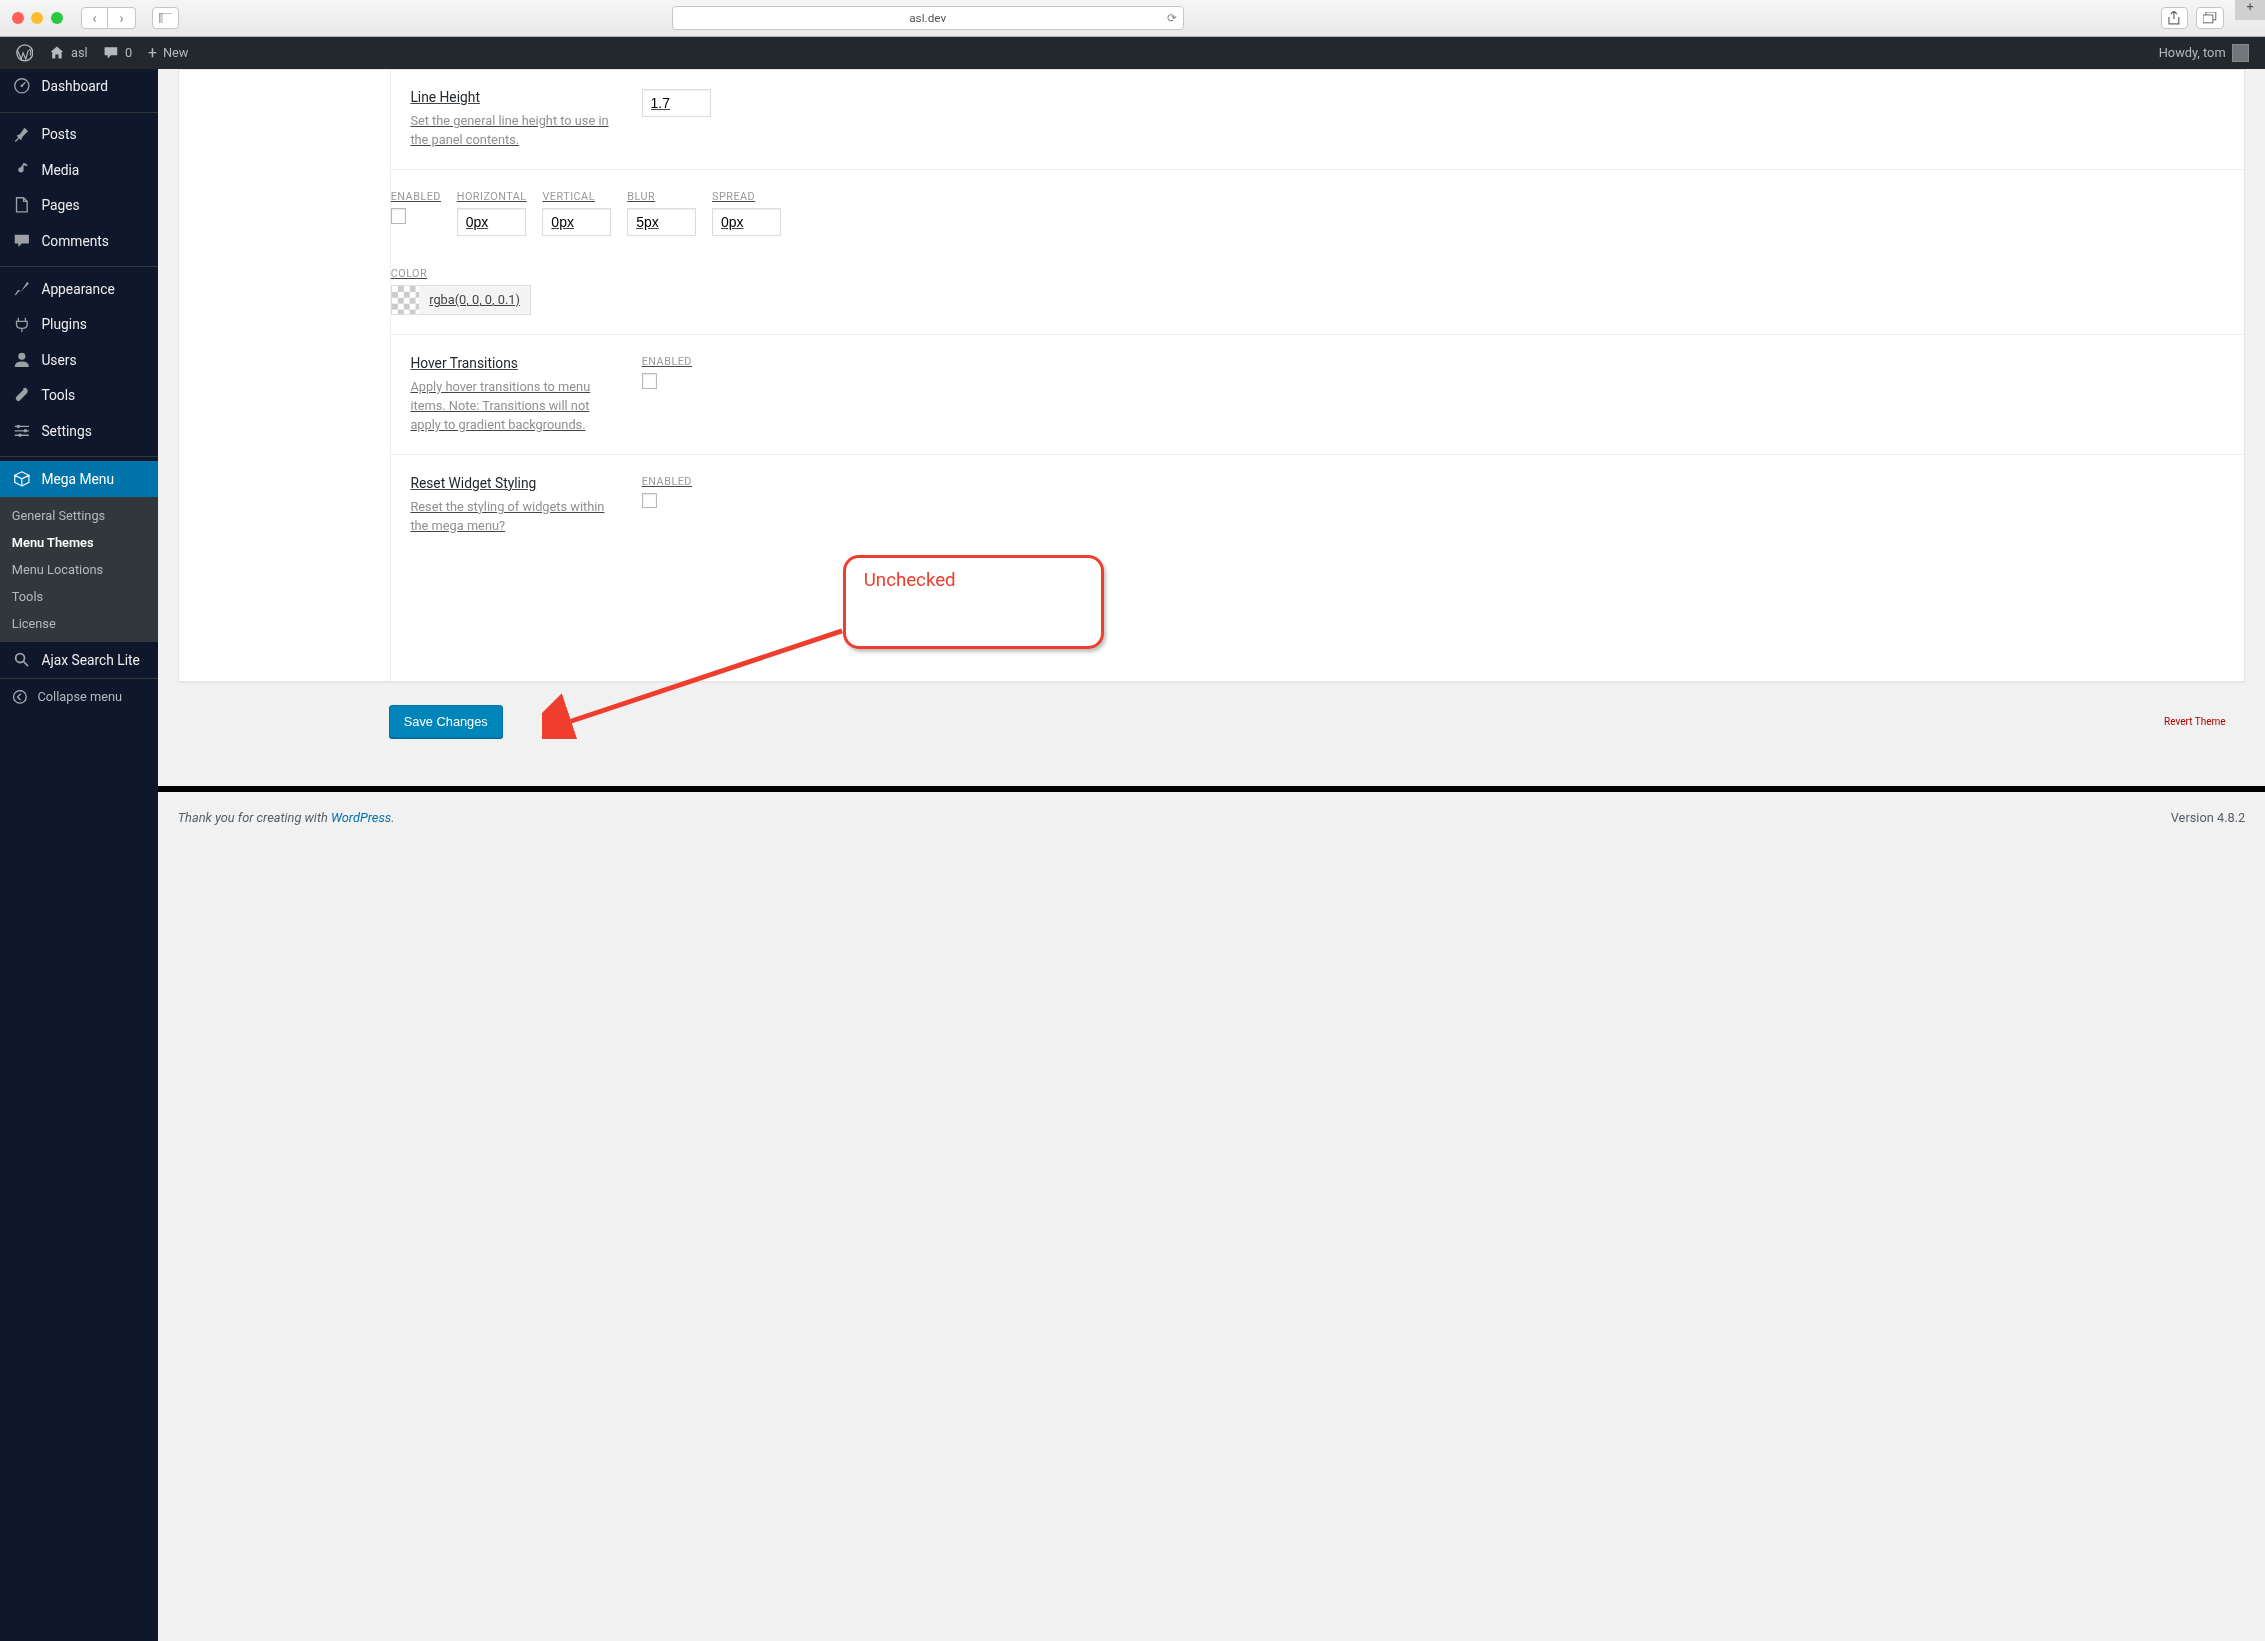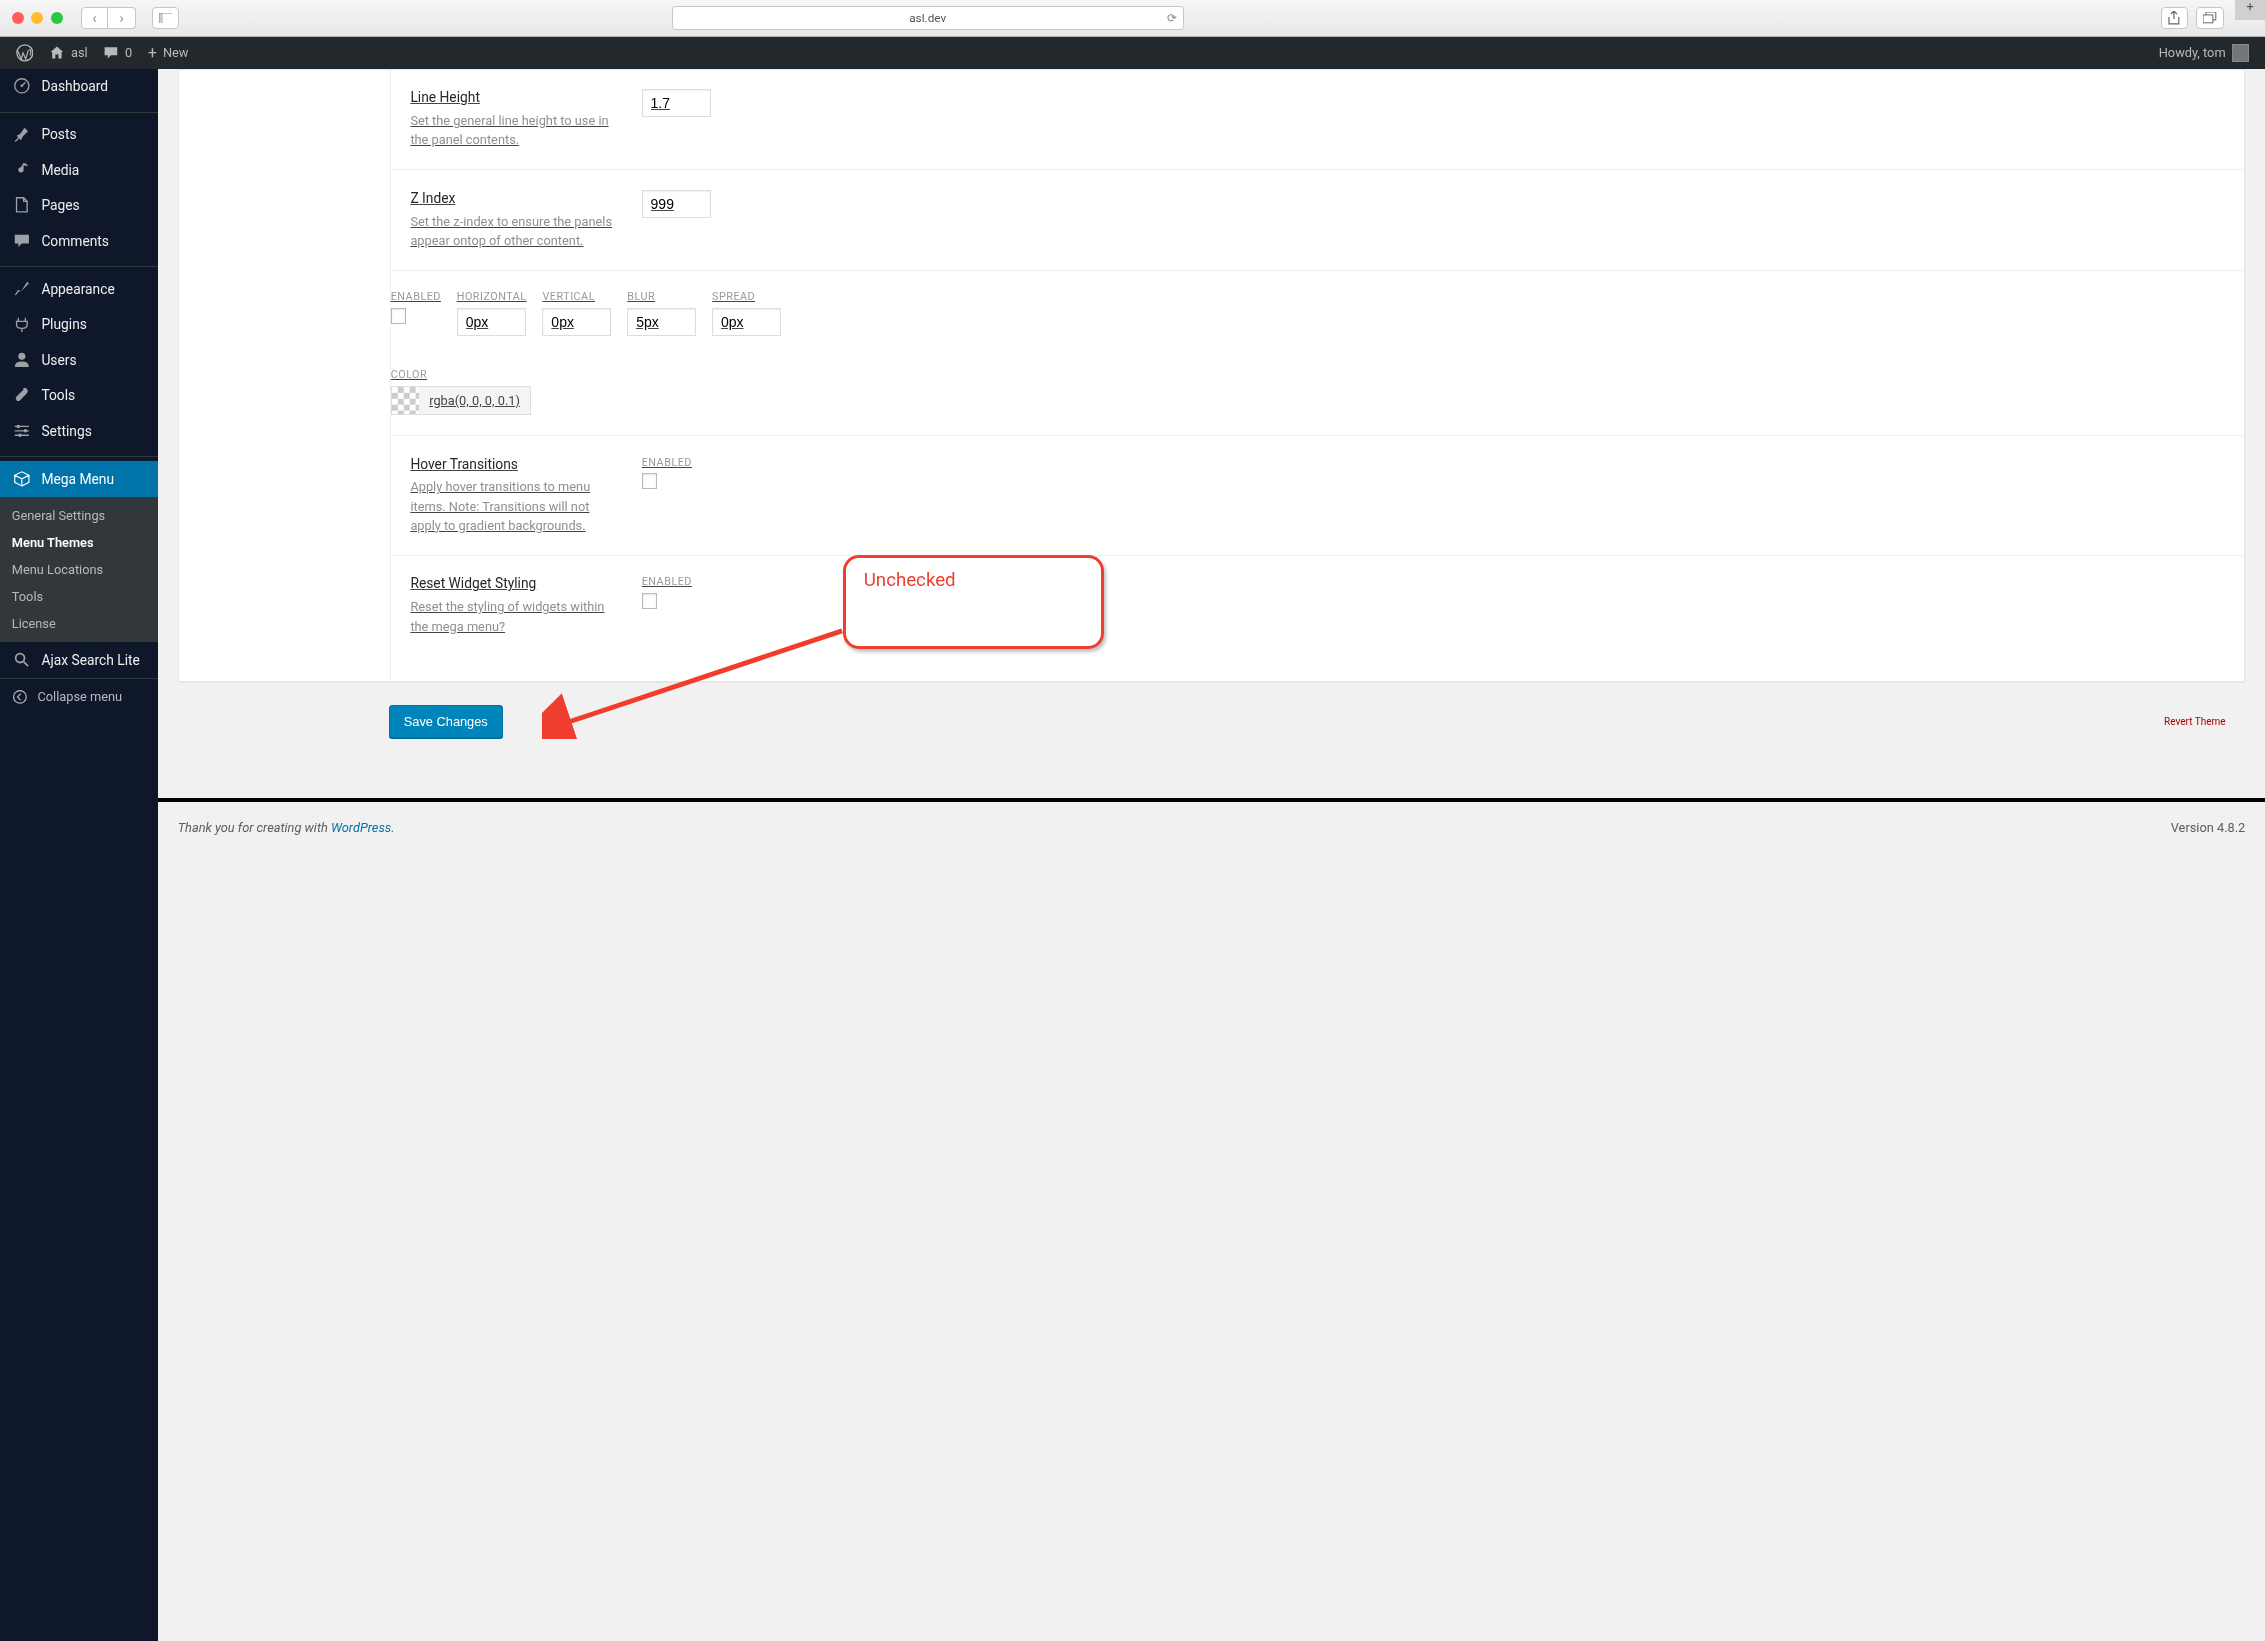--- a/index.html
+++ b/index.html
@@ -62,21 +62,21 @@
 .text-input { border: 1px solid #ddd; background: #fff; padding: 4.9px 7.9px; font-size: 14px; width: 69px; box-shadow: inset 0 1px 2px rgba(0,0,0,.07); }
 .checkbox { width: 15.8px; height: 15.8px; border: 1px solid #b4b9be; background: #fff; box-shadow: inset 0 1px 2px rgba(0,0,0,.1); }
 .color-picker { display: flex; align-items: center; border: 1px solid #ddd; }
 .color-swatch { width: 27.6px; height: 27.6px; background: repeating-conic-gradient(#ccc 0% 25%, #fff 0% 50%) 0 0/11.8px 11.8px; }
 .color-value { padding: 0 9.9px; font-size: 12.8px; background: #f4f4f4; height: 27.6px; display: flex; align-items: center; }
 
 .actions-row { display: flex; align-items: center; margin: 23.6px 19.7px 29.6px 231px; }
 .btn-primary { background: #0085ba; border: 1px solid #0073aa; color: #fff; padding: 7.9px 13.8px; font-size: 12.8px; border-radius: 3px; cursor: pointer; box-shadow: 0 1px 0 #006799; }
 .revert-link { margin-left: auto; color: #a00; font-size: 10px; cursor: pointer; margin-right: 19.7px; }
 
-.wp-footer { padding: 17.7px 19.7px; color: #555d66; font-size: 12.8px; font-style: italic; border-top: 4px solid #000000; background: #f1f1f1; display: flex; margin-top: 60px; }
+.wp-footer { padding: 17.7px 19.7px; color: #555d66; font-size: 12.8px; font-style: italic; border-top: 6px solid #000000; background: #f1f1f1; display: flex; margin-top: 48px; }
 .wp-footer a { color: #0073aa; text-decoration: none; }
 .wp-footer .version { margin-left: auto; font-style: normal; }
 
 
 .annotation-box { position: absolute; border: 3.9px solid #ef3e2e; border-radius: 15.8px; background: #fff; padding: 11.8px 17.7px; color: #ef3e2e; font-size: 18.7px; box-shadow: 2px 3px 3.9px rgba(0,0,0,.25); width: 261px; height: 94px; }
 .annotation-svg { position: absolute; pointer-events: none; }
 
 svg { display: block; }
 </style>
 </head>
@@ -290,29 +290,20 @@
         <div class="setting-row">
           <div class="setting-label">
             <div class="title">Line Height</div>
             <div class="desc">Set the general line height to use in the panel contents.</div>
           </div>
           <div class="setting-controls">
             <input class="text-input" value="1.7" style="">
           </div>
         </div>
 
-        <div class="setting-row">
-          <div class="setting-label">
-            <div class="title">Z Index</div>
-            <div class="desc">Set the z-index to ensure the panels appear ontop of other content.</div>
-          </div>
-          <div class="setting-controls">
-            <input class="text-input" value="999" style="">
-          </div>
-        </div>
 
         <div class="setting-row">
           <div class="setting-controls">
             <div class="control-group">
               <span class="control-label">ENABLED</span>
               <div class="checkbox"></div>
             </div>
             <div class="control-group">
               <span class="control-label">HORIZONTAL</span>
               <input class="text-input" value="0px" style="">

